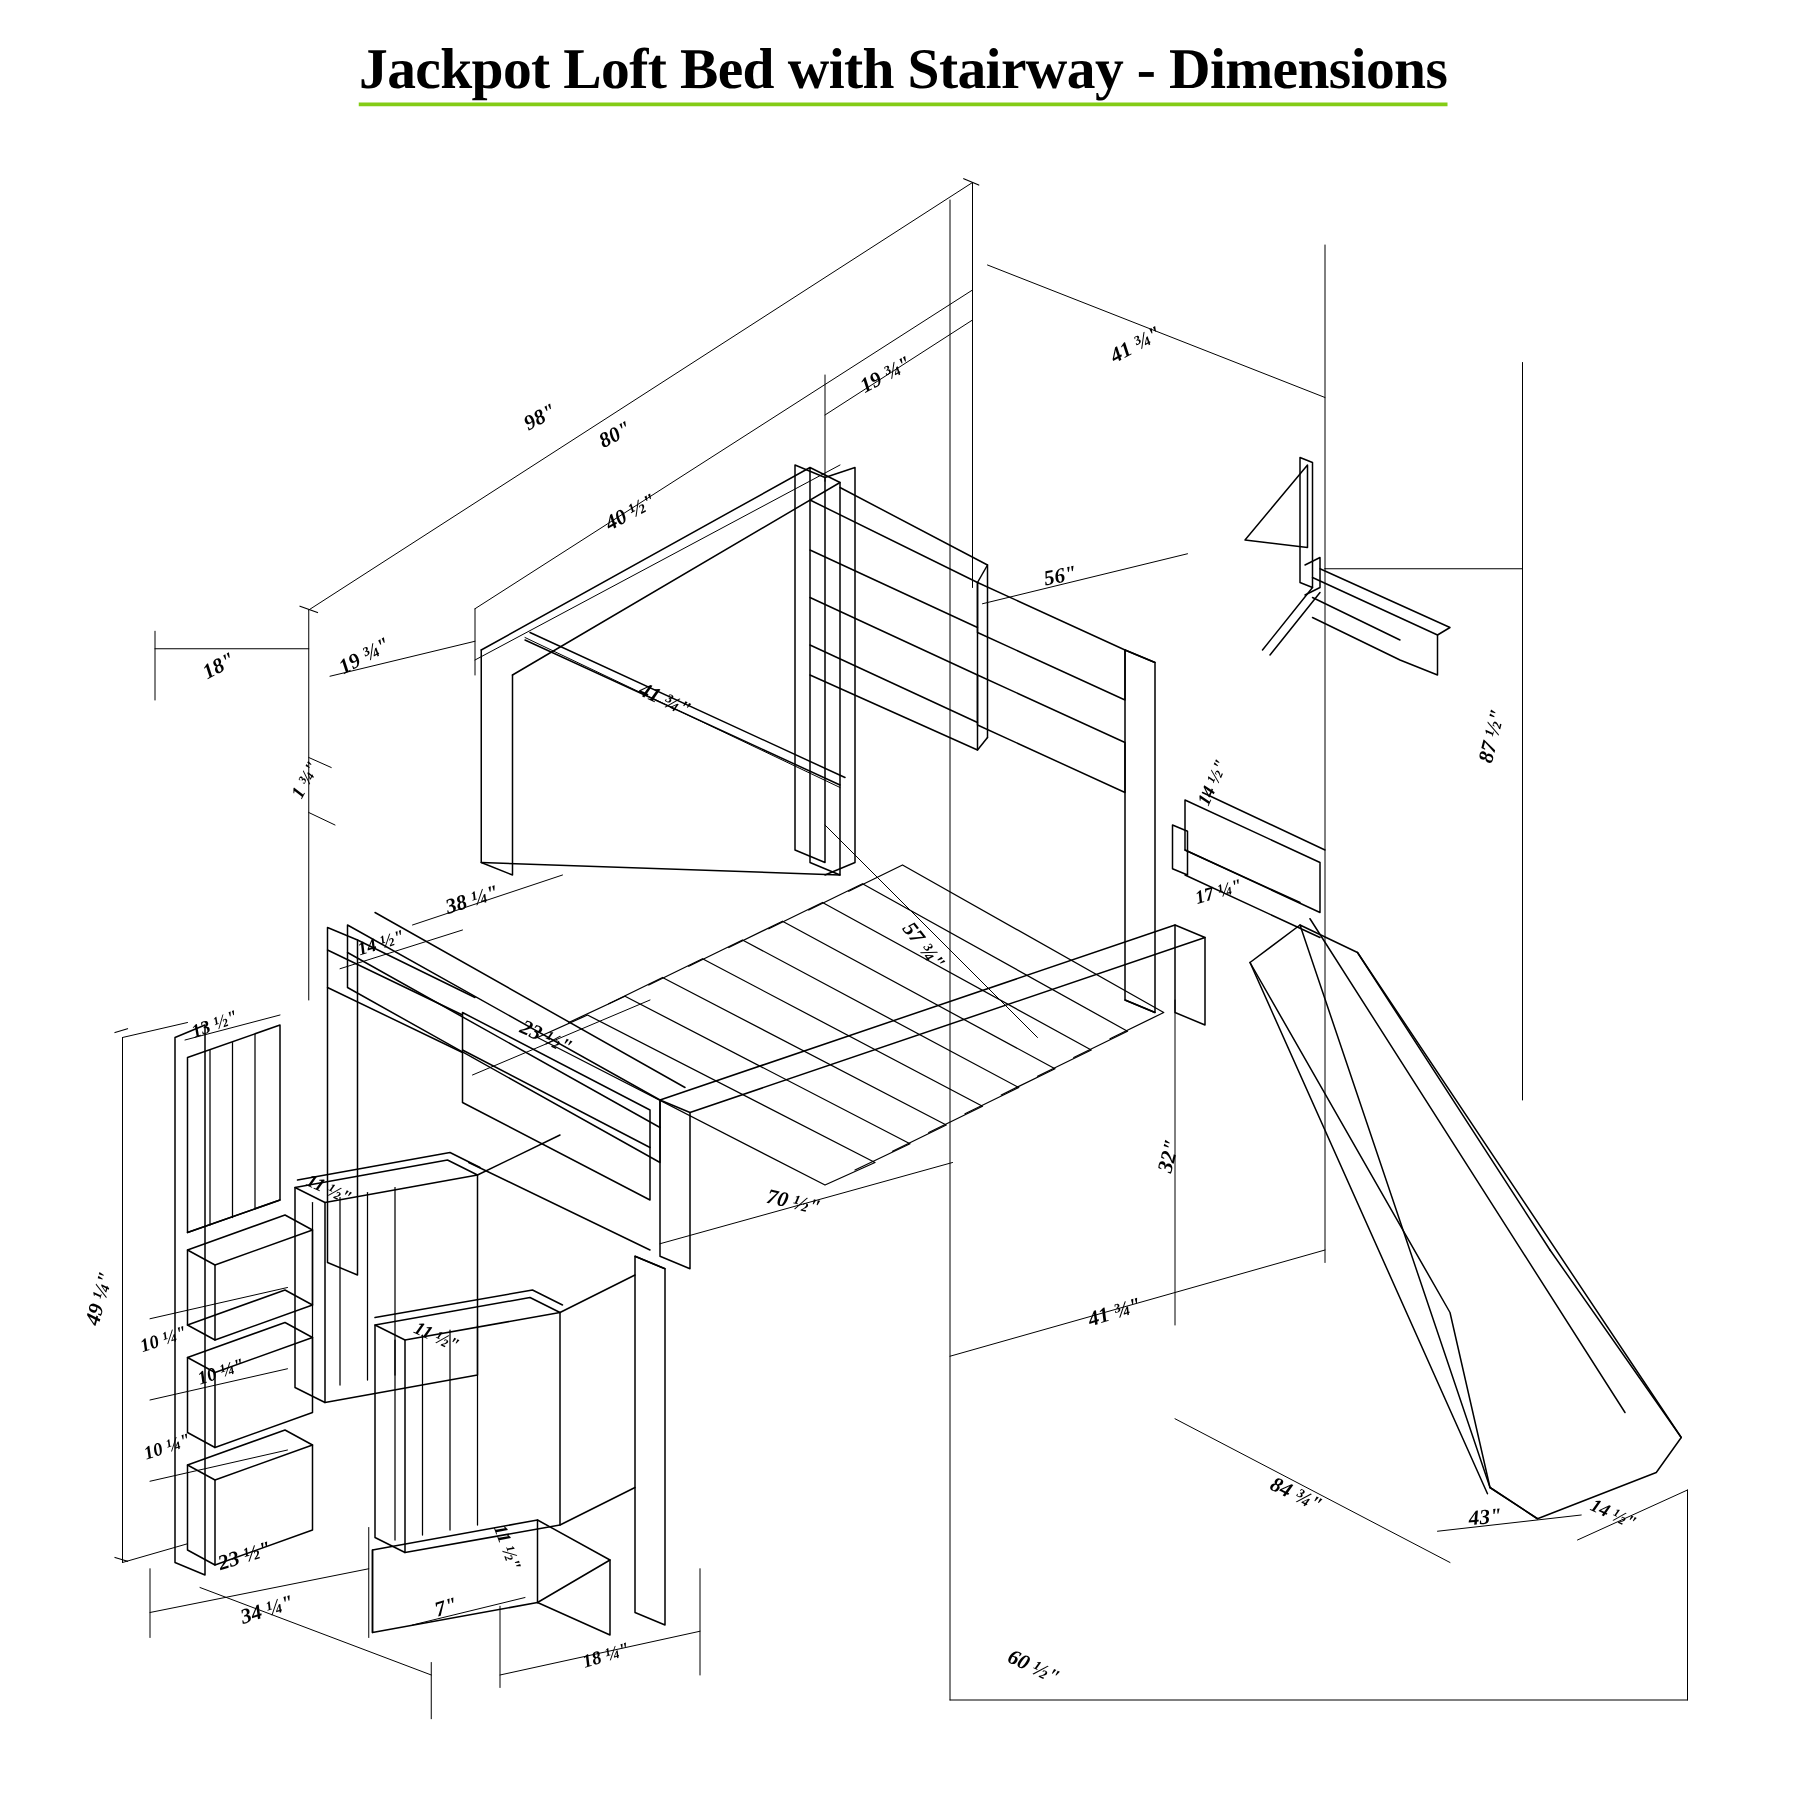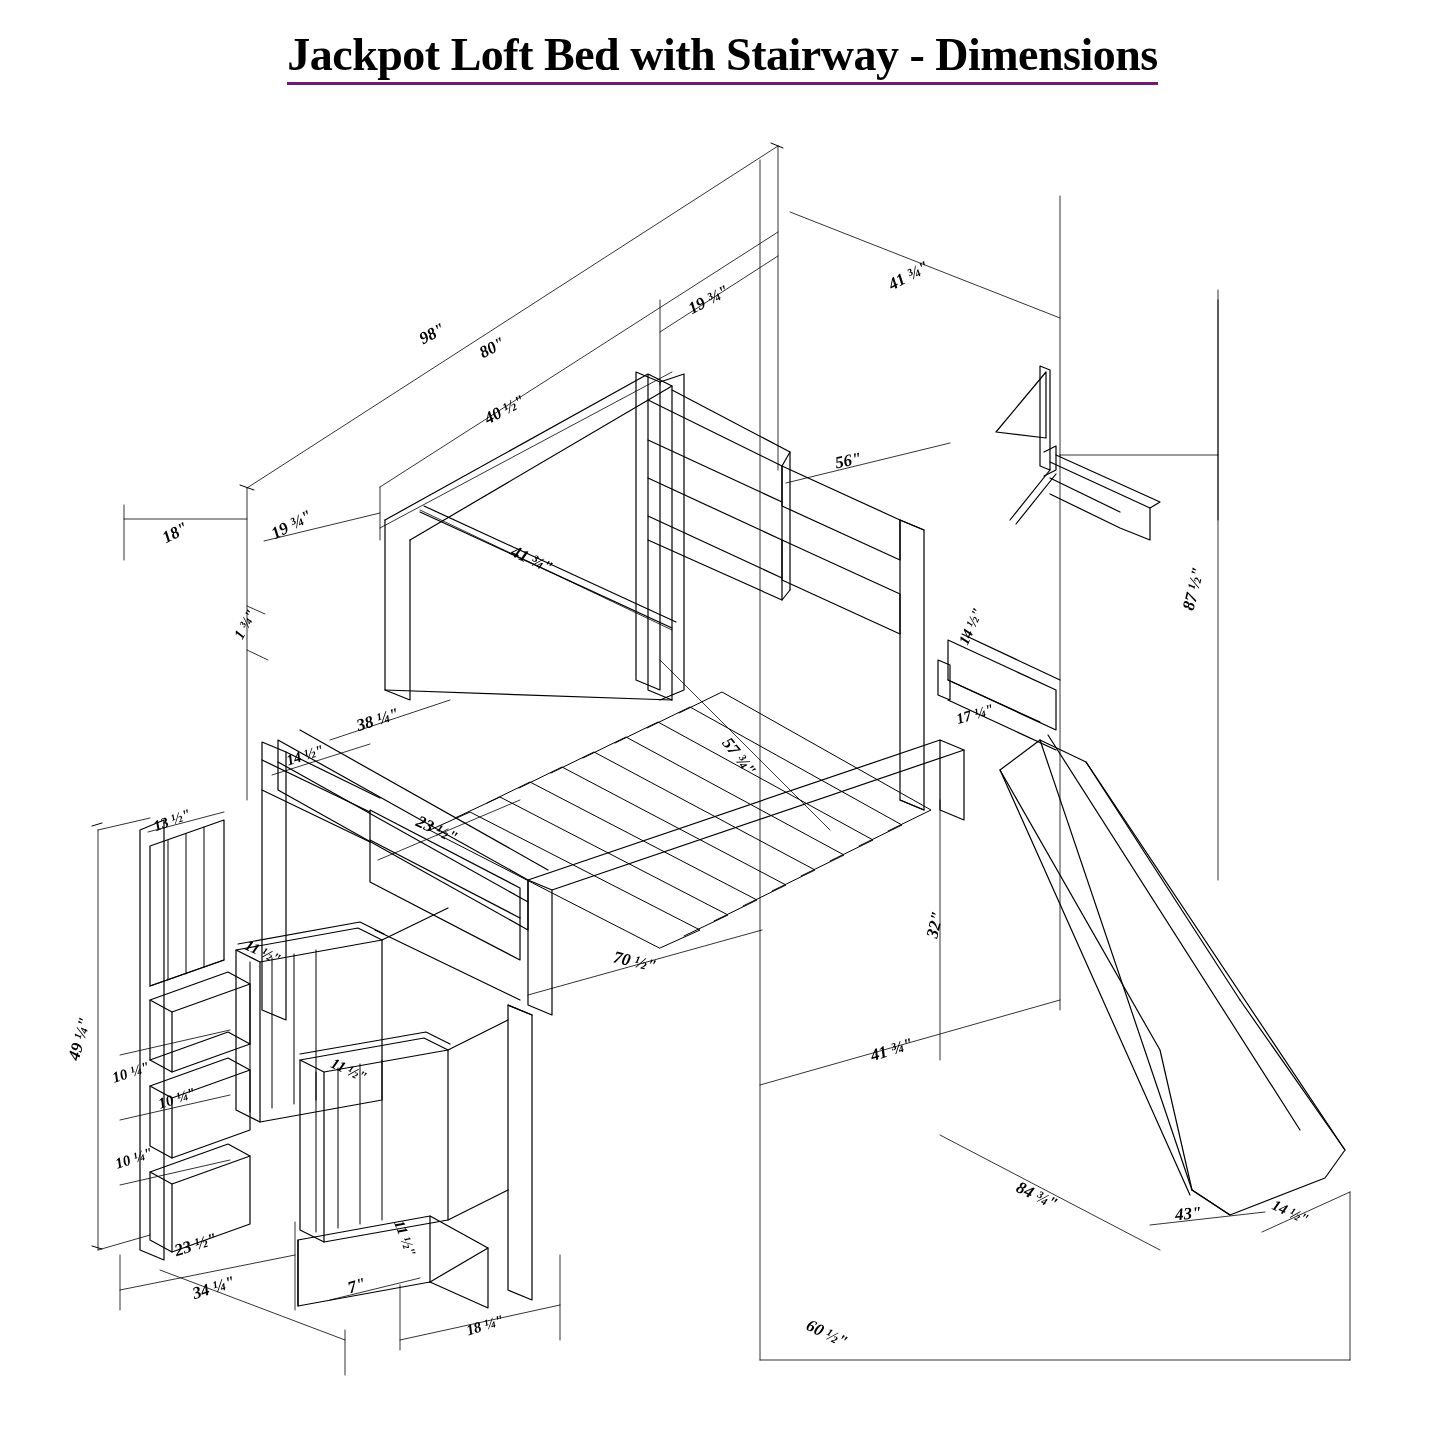--- a/index.html
+++ b/index.html
@@ -21,21 +21,21 @@
     left: 0;
     width: 1445px;
     text-align: center;
     font-family: "Liberation Serif", serif;
     font-weight: bold;
     font-size: 46px;
     letter-spacing: -0.5px;
     color: #000;
   }
   #title span {
-    border-bottom: 3px solid #701a75;
+    border-bottom: 3px solid #84cc16;
     padding-bottom: 2px;
   }
   svg#drawing {
     position: absolute;
     top: 0;
     left: 0;
     width: 1445px;
     height: 1445px;
   }
   .dim-label {

